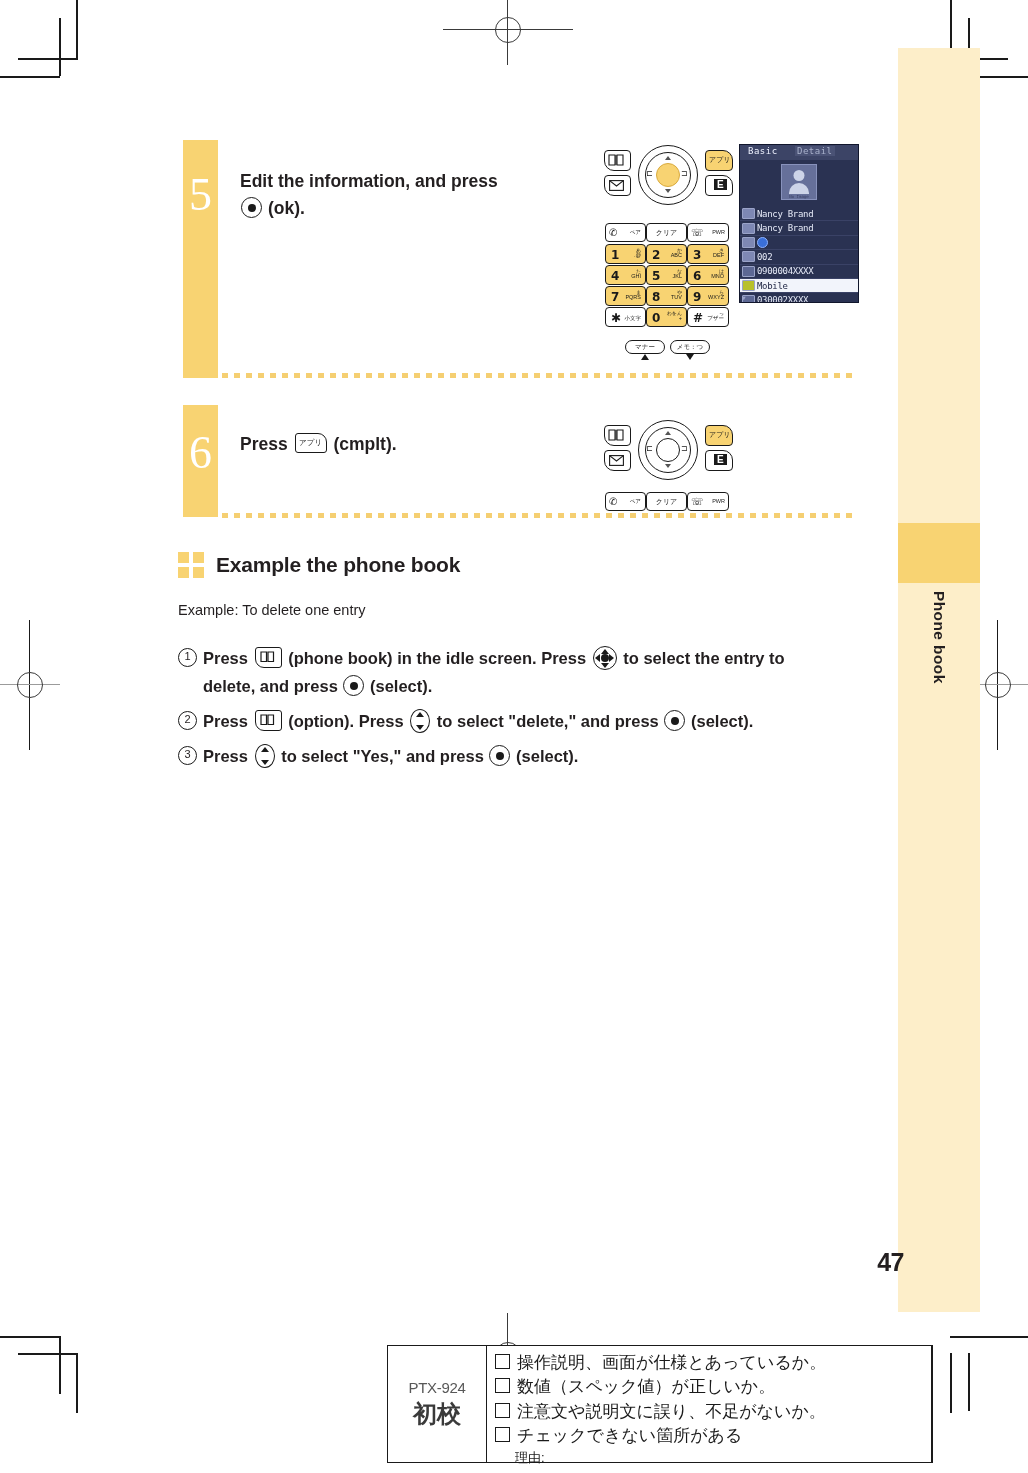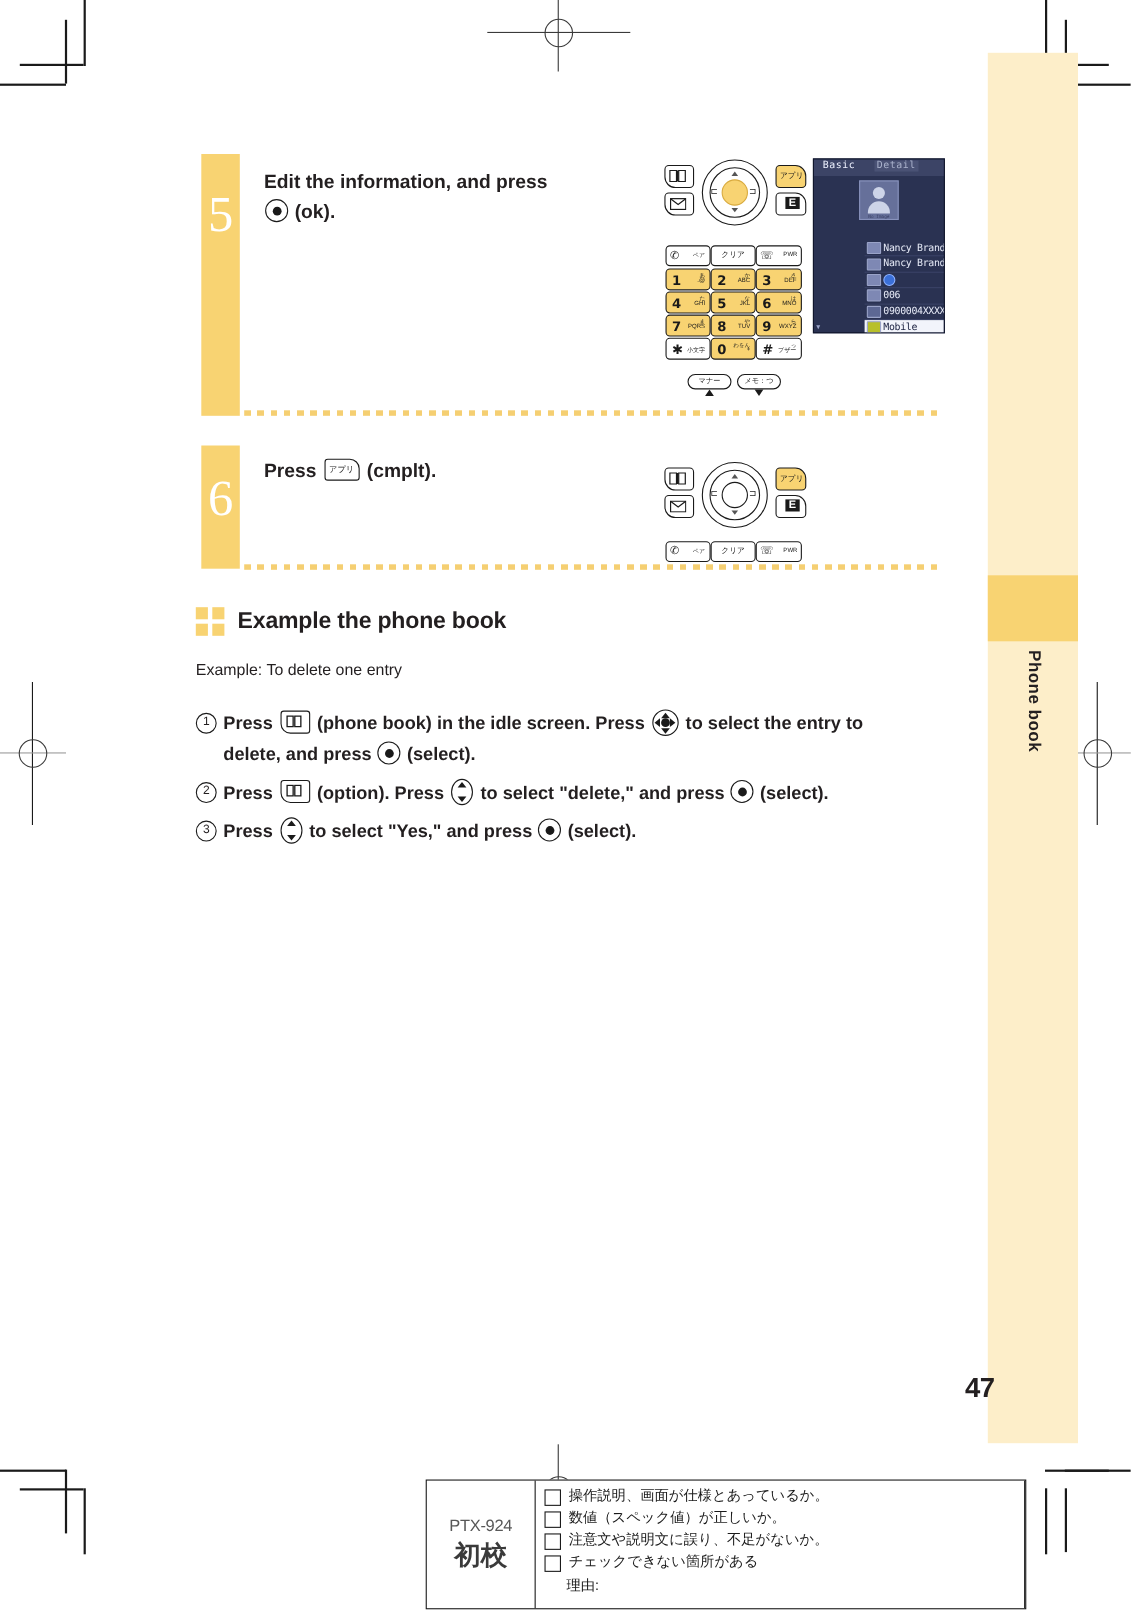--- a/index.html
+++ b/index.html
@@ -18,21 +18,21 @@
   #tab-marker{position:absolute;left:898px;top:523px;width:82px;height:60px;background:#f8d372;}
   #sidebar-label{position:absolute;left:898px;top:583px;width:82px;height:220px;
       display:flex;align-items:flex-start;justify-content:center;}
   #sidebar-label span{writing-mode:vertical-rl;font-size:15.5px;font-weight:bold;
       letter-spacing:.4px;color:#231f20;padding-top:8px;}
   #page-number{position:absolute;left:858px;top:1248px;width:46px;text-align:right;
       font-size:25px;font-weight:bold;color:#231f20;letter-spacing:-.5px;}
   .step-bar{position:absolute;left:183px;width:35px;background:#f8d372;}
   .step-num{position:absolute;left:183px;width:35px;text-align:center;color:#ffffff;
       font-size:46px;line-height:1;font-weight:400;font-family:"Liberation Serif",serif;}
-  .step-text{position:absolute;font-size:17.5px;font-weight:bold;line-height:1.55;color:#231f20;}
+  .step-text{position:absolute;font-size:17.5px;font-weight:bold;line-height:1.55;color:#231f20;margin-top:16px;}
   .dashrow{position:absolute;height:5px;background-image:
       repeating-linear-gradient(to right,#f5cf72 0 6px,rgba(0,0,0,0) 6px 12px);}
 
   
   .kcircle{display:inline-block;width:19px;height:19px;border:1.6px solid #1a1a1a;
      border-radius:50%;position:relative;vertical-align:-4px;margin:0 1px;}
   .kcircle::after{content:"";position:absolute;left:50%;top:50%;width:8px;height:8px;
      background:#1a1a1a;border-radius:50%;transform:translate(-50%,-50%);}
   .kappli{display:inline-block;width:30px;height:18px;border:1.6px solid #1a1a1a;
      border-radius:3px 9px 3px 3px;position:relative;vertical-align:-3px;margin:0 2px;
@@ -99,21 +99,21 @@
   #lcd .tab.active{left:8px;color:#eef2ff;}
   #lcd .tab.inactive{left:55px;color:#aab2cc;background:#4a5275;padding:0 2px;text-align:center;}
   #lcd .photo{margin:4px auto 3px;width:34px;height:34px;background:#66709a;
       border:1px solid #8892bc;position:relative;}
   #lcd .photo .head{position:absolute;left:50%;top:5px;width:11px;height:11px;border-radius:50%;
       background:#cdd4e8;transform:translateX(-50%);}
   #lcd .photo .body{position:absolute;left:50%;bottom:5px;width:20px;height:11px;
       border-radius:10px 10px 0 0;background:#cdd4e8;transform:translateX(-50%);}
   #lcd .photo .cap{position:absolute;left:0;bottom:0;width:100%;font-size:4px;color:#3a4166;
       text-align:center;}
-  #lcd .rows{margin-top:19px;padding-left:46px;}
+  #lcd .rows{margin-top:7px;}
   #lcd .row{height:13.4px;display:flex;align-items:center;border-bottom:1px solid #3a4266;}
   #lcd .row .ico{flex:0 0 auto;width:11px;height:9px;margin:0 2px 0 2px;border-radius:1px;
       background:#7e88b4;border:1px solid #9aa3c8;}
   #lcd .row .txt{font-size:9px;color:#e6eaf7;letter-spacing:-.3px;white-space:nowrap;}
   #lcd .row.sel{background:#f2f4fb;}
   #lcd .row.sel .txt{color:#1b2140;}
   #lcd .row .blu{display:inline-block;width:9px;height:9px;border-radius:50%;background:#3a6fd8;
       border:1px solid #8fb2ff;vertical-align:-1px;}
   #lcd .row.mono .ico{background:#5d6894;}
   #lcd .foot{position:absolute;left:2px;bottom:1px;font-size:6px;color:#9aa3c8;}
@@ -121,21 +121,21 @@
   
   #proofbox{position:absolute;left:387px;top:1345px;width:546px;height:118px;
       border:1.6px solid #1a1a1a;box-sizing:border-box;display:flex;background:#fff;}
   #pb-left{width:98px;border-right:1.6px solid #1a1a1a;display:flex;flex-direction:column;
       align-items:center;justify-content:center;gap:2px;}
   #pb-left .code{font-size:15px;color:#585858;letter-spacing:-.3px;}
   #pb-left .stage{font-size:24px;font-weight:bold;color:#3a3a3a;}
   #pb-mid{flex:1;padding:6px 0 0 8px;border-right:1.6px solid #1a1a1a;}
   #pb-mid .chkline{display:flex;align-items:flex-start;margin-bottom:3px;}
   #pb-mid .box{flex:0 0 auto;width:13px;height:13px;border:1.5px solid #1a1a1a;margin:2px 7px 0 0;}
-  #pb-mid .lbl{font-size:13px;color:#1a1a1a;line-height:1.25;}
+  #pb-mid .lbl{font-size:17px;color:#1a1a1a;line-height:1.25;}
   #pb-mid .reason{font-size:13px;color:#1a1a1a;margin-left:20px;}
   #pb-right{width:108px;position:relative;}
   #pb-right .ctitle{position:absolute;top:6px;left:0;right:0;text-align:center;
       font-size:15px;color:#1a1a1a;letter-spacing:3px;}
   #pb-right .cdash{position:absolute;top:30px;left:0;right:-8px;height:0;
       border-top:2px dashed #1a1a1a;}
 </style>
 </head>
 <body>
 
@@ -333,21 +333,21 @@
         <span class="ico"></span>
         <span class="txt">Nancy Brand</span>
       </div>
     <div class="row">
         <span class="ico"></span>
         <span class="blu"></span>
         <span class="txt"></span>
       </div>
     <div class="row">
         <span class="ico"></span>
-        <span class="txt">006</span>
+        <span class="txt">002</span>
       </div>
     <div class="row mono">
         <span class="ico"></span>
         <span class="txt">0900004XXXX</span>
       </div>
     <div class="row sel">
         <span class="ico" style="background:#b8c02a;"></span>
         <span class="txt">Mobile</span>
       </div>
     <div class="row mono">

